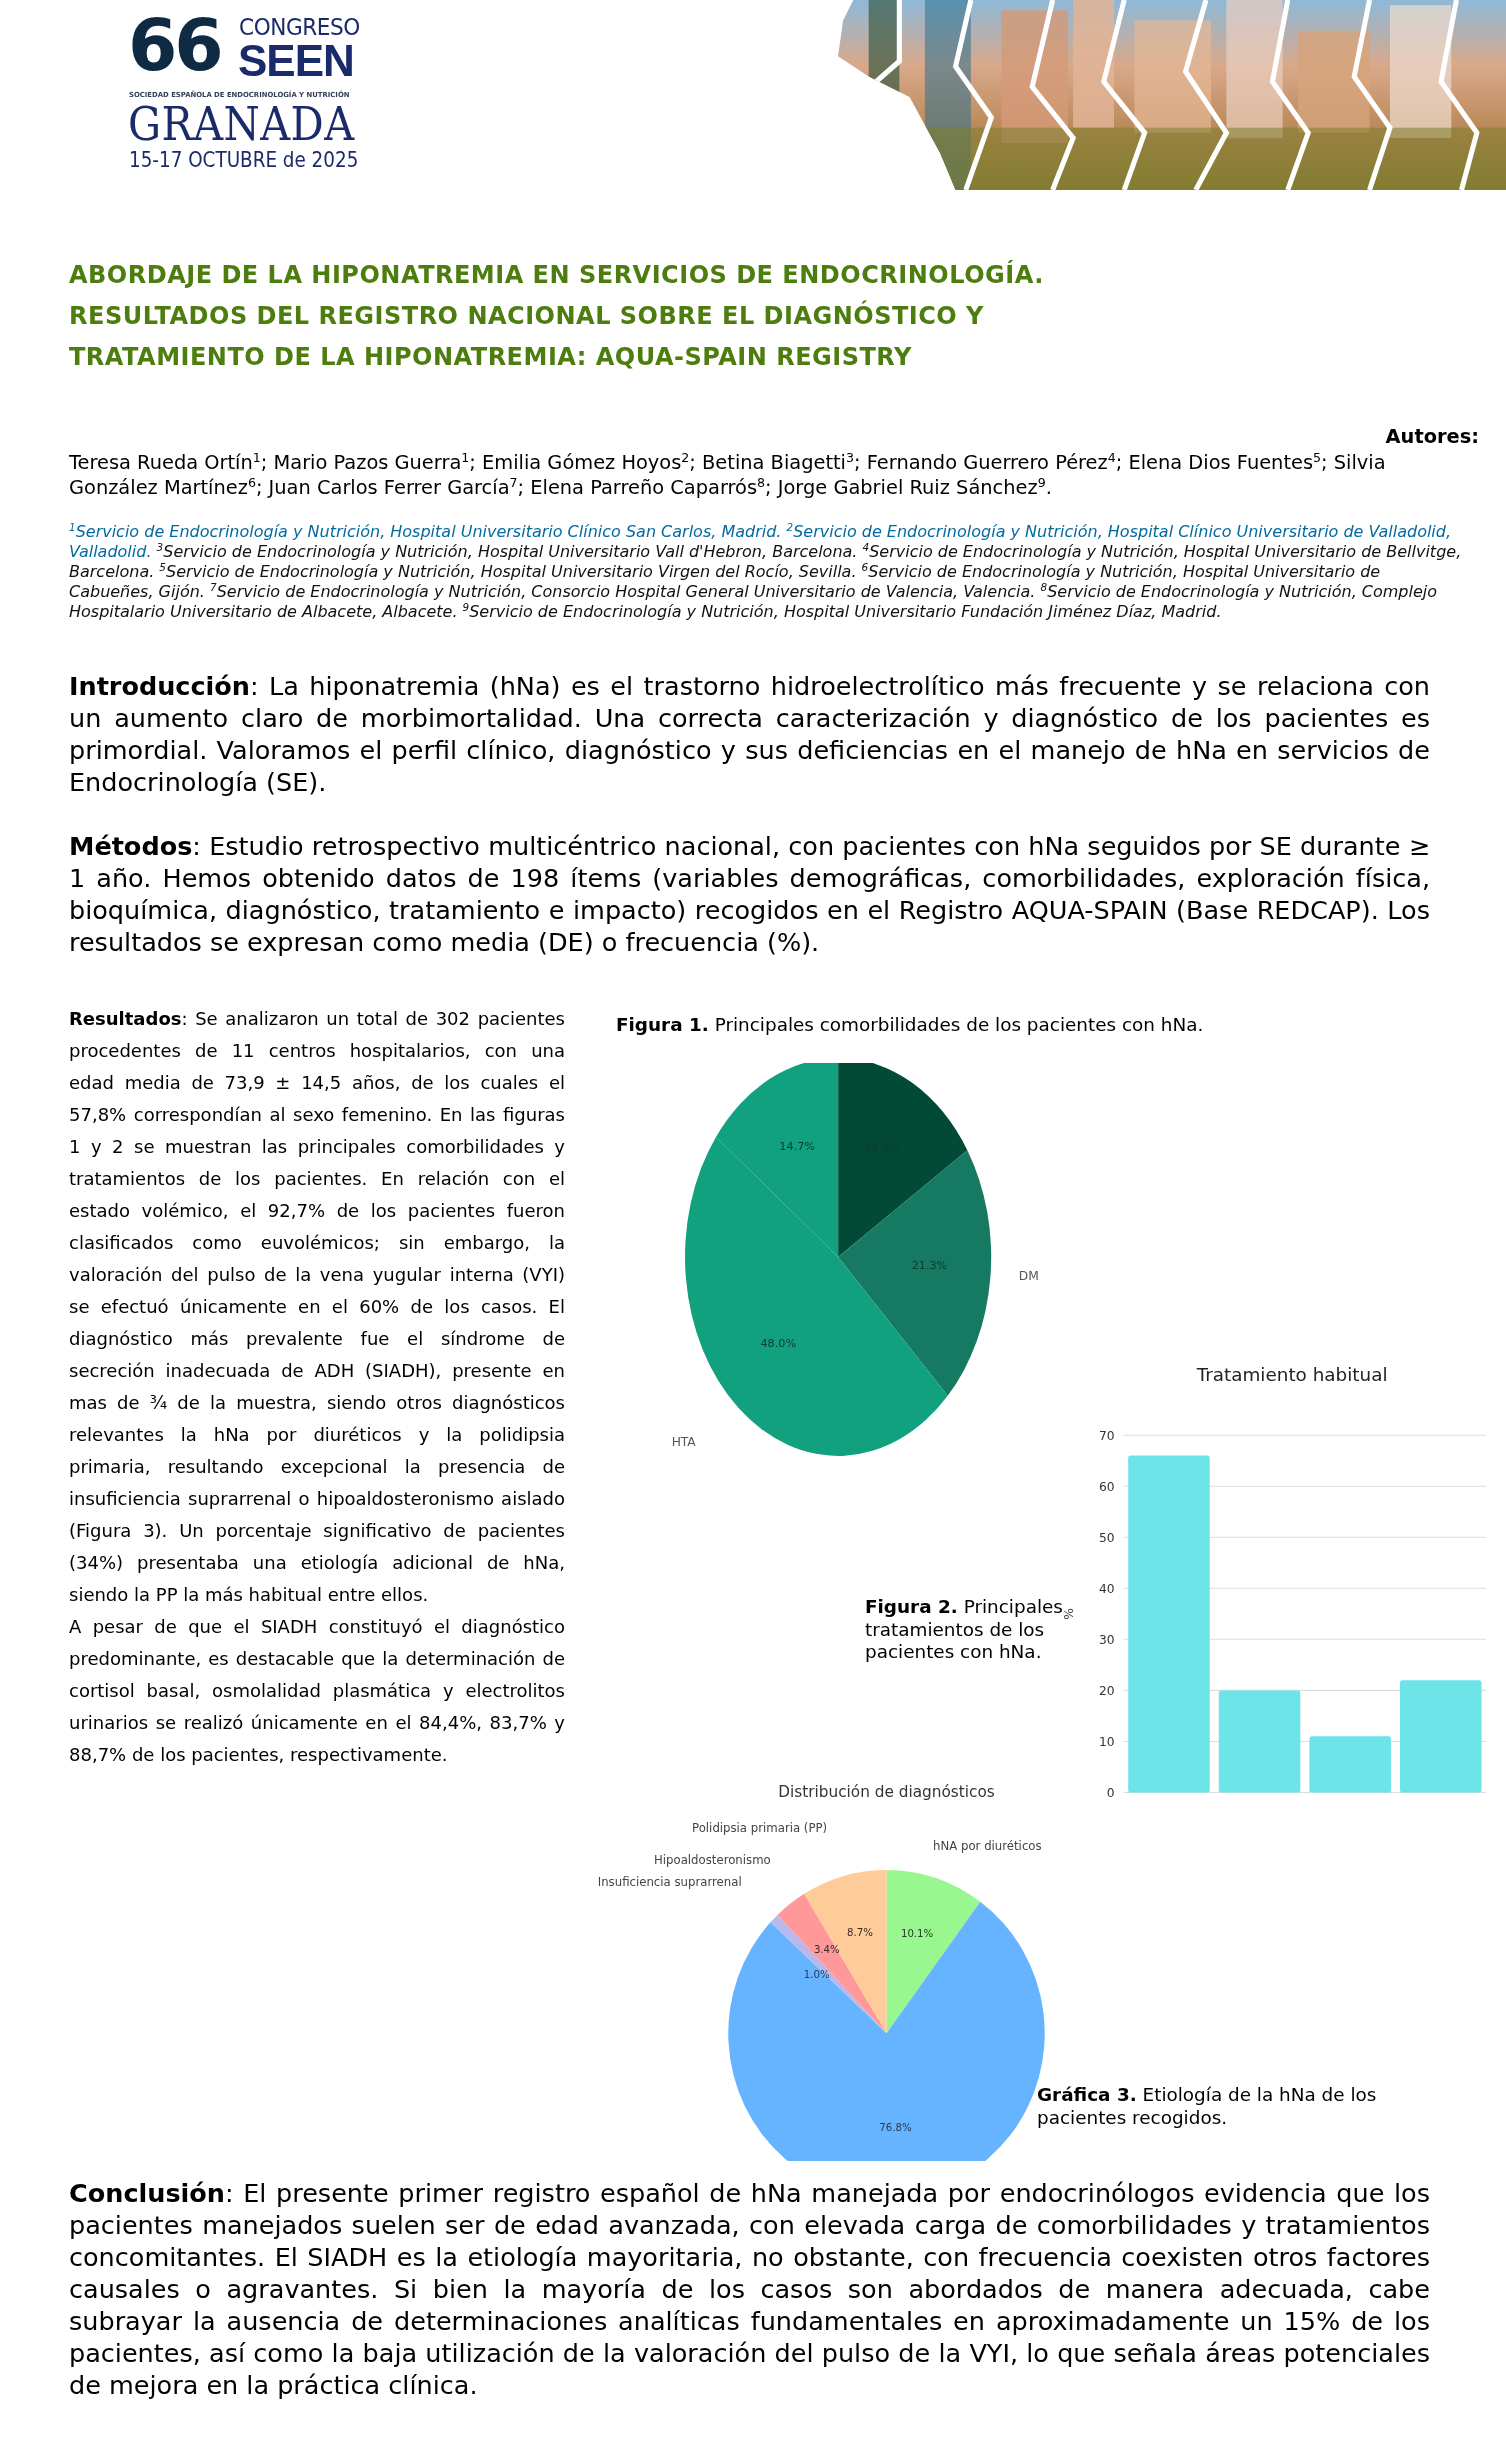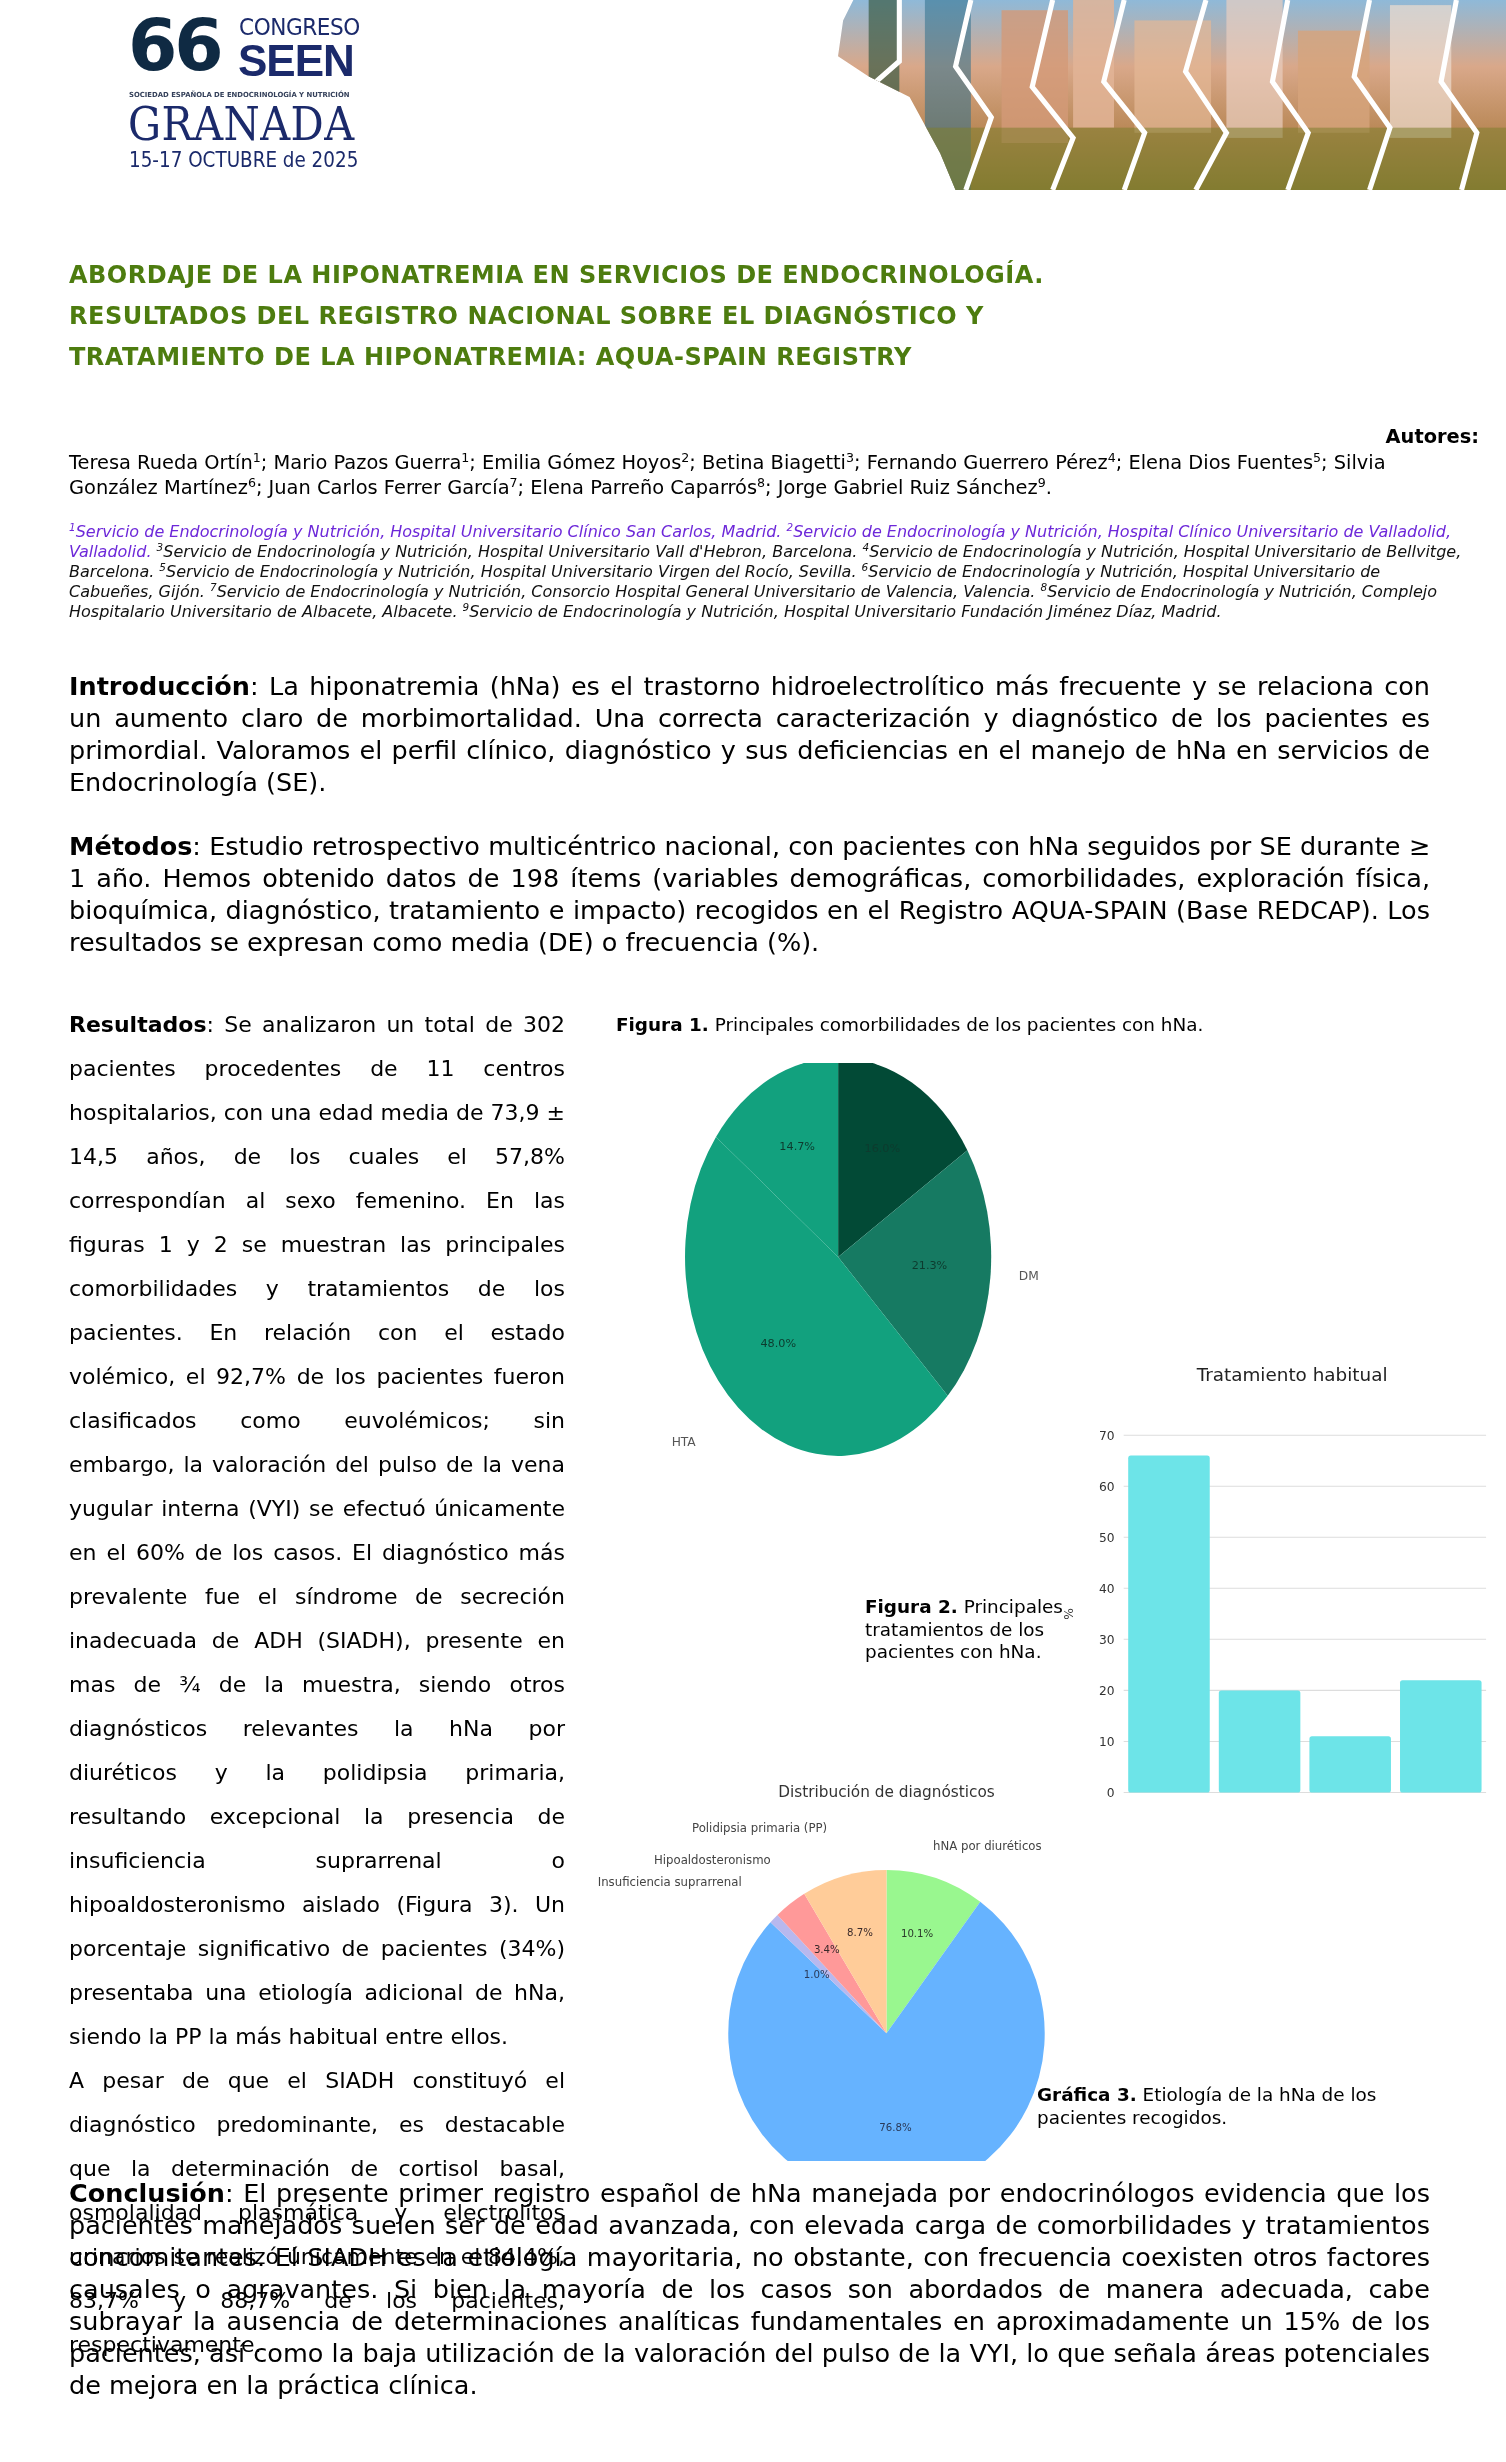--- a/index.html
+++ b/index.html
@@ -19,29 +19,29 @@
   #header-photo { left:838px; top:0; width:669px; height:190px; }
 
   
   #title { left:69px; top:255px; width:1410px; font-family:"DejaVu Sans", sans-serif; font-weight:bold; font-size:24px; line-height:41px; color:#4d7c0f; letter-spacing:0.5px; }
   #title div { white-space:nowrap; }
 
   
   #authors { left:69px; top:424px; width:1410px; font-size:19.4px; line-height:25.5px; }
   #authors .lbl { font-weight:bold; display:block;text-align:right; }
   #affil { left:69px; top:522px; width:1400px; font-size:16px; line-height:20px; font-style:italic; color:#111; }
-  #affil .blue { color:#6d28d9; }
+  #affil .blue { color:#0369a1; }
   sup { font-size:0.65em; line-height:0; }
 
   .para { left:69px; width:1361px; font-size:25.5px; line-height:32px; text-align:justify;margin-top:8px; }
   .para b { font-weight:bold; }
   #intro { top:662px; }
   #methods { top:822px; }
 
-  #results { left:69px; top:1003px; width:496px; font-size:22px; line-height:44px; text-align:justify; }
+  #results { left:69px; top:1003px; width:496px; font-size:18px; line-height:32px; text-align:justify; }
   #results p { margin:0; }
 
   #conclusion { left:69px; top:2177px; width:1361px; font-size:25.5px; line-height:32px; text-align:justify; }
 
   .caption { font-size:18.4px; line-height:22.5px; }
   #fig1-caption { left:616px; top:1014px; white-space:nowrap; }
   #fig2-caption { left:865px; top:1596px; width:204px; }
   #fig3-caption { left:1037px; top:2084px; width:368px; }
 
   svg text { font-family:"DejaVu Sans", sans-serif; }

